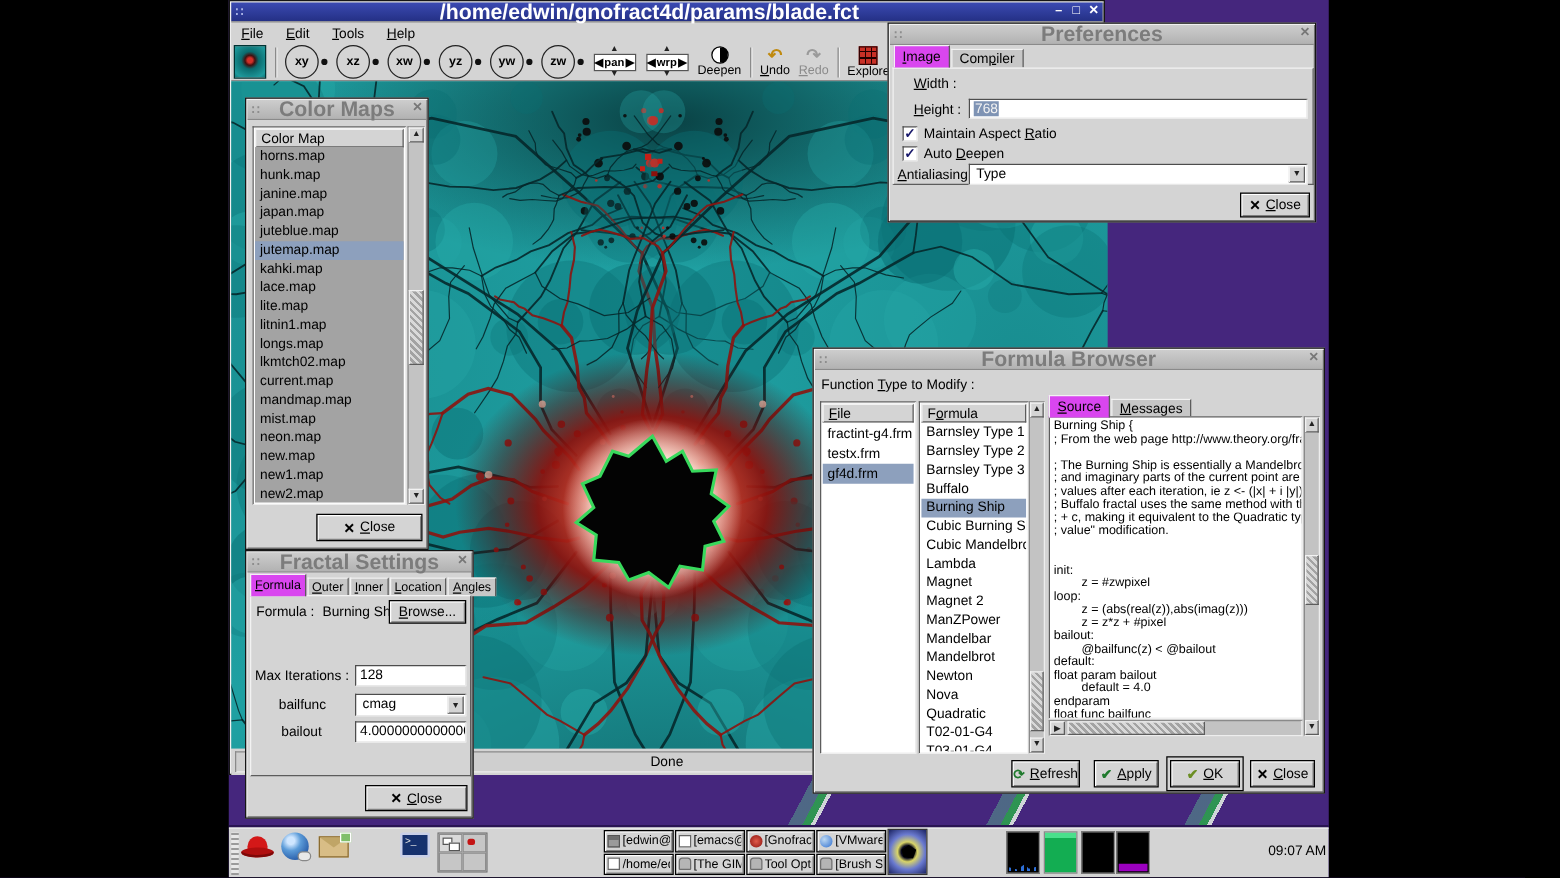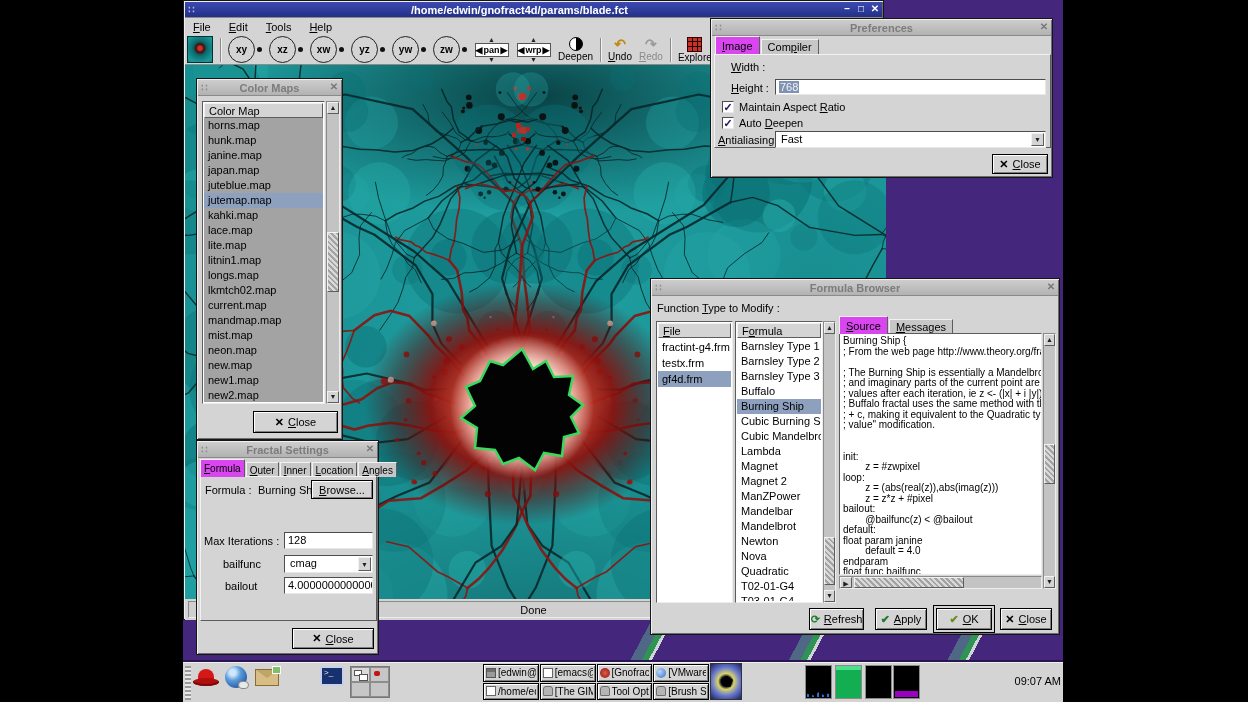--- a/index.html
+++ b/index.html
@@ -8,21 +8,21 @@
   #screen{position:relative;width:1248px;height:702px;background:#000;overflow:hidden;}
   #desktop{position:absolute;left:183px;top:0;width:880px;height:702px;background:#45267d;overflow:hidden;}
   #wallpaper-stripes{position:absolute;left:430px;top:582px;width:450px;height:80px;z-index:0;
     background:repeating-linear-gradient(118deg,transparent 0 52px,#4f6f86 52px 62px,#2ca04e 62px 68px,#dfe8e2 68px 71px,transparent 71px 140px);opacity:.9;}
   
   .win{position:absolute;background:#d4d4d4;border:1px solid #161616;
     box-shadow:inset 1px 1px 0 #f0f0f0, inset -1px -1px 0 #6e6e6e;}
   .tbar{position:absolute;left:1px;right:1px;top:1px;height:16px;display:flex;align-items:center;
     background:linear-gradient(#cdcdcd,#b2b2b2);border-bottom:1px solid #8a8a8a;font-weight:bold;}
   .tbar.active{background:linear-gradient(#3b4ab2,#243085);}
-  .tbar .ttl{flex:1;text-align:center;font-size:11px;color:#7c7c7c;overflow:hidden;white-space:nowrap;}
+  .tbar .ttl{flex:1;text-align:center;font-size:17px;color:#7c7c7c;overflow:hidden;white-space:nowrap;}
   .tbar.active .ttl{color:#fff;}
   .tgrip{width:14px;text-align:center;color:#8d8d8d;font-size:10px;letter-spacing:1px;}
   .tbar.active .tgrip{color:#aab4e6;}
   .tbtn{width:14px;height:13px;text-align:center;line-height:12px;font-size:10px;color:#777;font-weight:bold;}
   .tbar.active .tbtn{color:#fff;}
   .sunken{background:#fff;border:1px solid;border-color:#5c5c5c #ededed #ededed #5c5c5c;}
   .raised{background:#d4d4d4;border:1px solid;border-color:#f2f2f2 #5c5c5c #5c5c5c #f2f2f2;}
   .btn{position:absolute;background:#d4d4d4;border:1px solid #000;
     box-shadow:inset 1px 1px 0 #fff, inset -1px -1px 0 #7e7e7e;
     display:flex;align-items:center;justify-content:center;gap:4px;font-size:11px;cursor:default;}
@@ -666,21 +666,21 @@
           <div class="src-line"></div>
           <div class="src-line"></div>
           <div class="src-line">init:</div>
           <div class="src-line">        z = #zwpixel</div>
           <div class="src-line">loop:</div>
           <div class="src-line">        z = (abs(real(z)),abs(imag(z)))</div>
           <div class="src-line">        z = z*z + #pixel</div>
           <div class="src-line">bailout:</div>
           <div class="src-line">        @bailfunc(z) &lt; @bailout</div>
           <div class="src-line">default:</div>
-          <div class="src-line">float param janine</div>
+          <div class="src-line">float param bailout</div>
           <div class="src-line">        default = 4.0</div>
           <div class="src-line">endparam</div>
           <div class="src-line">float func bailfunc</div>
         </div>
     <div id="fb-vsb" class="sb">
       <span class="sarr" style="top:0">▲</span>
       <span class="sthumb" style="top:110px;height:40px"></span>
       <span class="sarr" style="bottom:0">▼</span>
     </div>
     <div id="fb-hsb" class="sb">
@@ -721,21 +721,21 @@
       <span class="lbl" style="left:16px;top:27px"><u>H</u>eight :</span>
       <div class="entry" style="left:60px;top:24px;width:271px;height:16px">
         <span class="sel-text">768</span>
       </div>
       <span class="cb" style="left:7px;top:46px">✓</span>
       <span class="lbl" style="left:24px;top:46px">Maintain Aspect <u>R</u>atio</span>
       <span class="cb" style="left:7px;top:62px">✓</span>
       <span class="lbl" style="left:24px;top:62px">Auto <u>D</u>eepen</span>
       <span class="lbl" style="left:3px;top:79px"><u>A</u>ntialiasing :</span>
       <div class="combo" style="left:60px;top:76px;width:271px;height:17px">
-        <span>Fast</span>
+        <span>Type</span>
         <span class="arr">▼</span>
       </div>
     </div>
     <div class="btn" style="left:281px;top:135px;width:56px;height:20px">
       <b>✕</b>
       <span><u>C</u>lose</span>
     </div>
   </div>
 
   <div id="taskbar">

